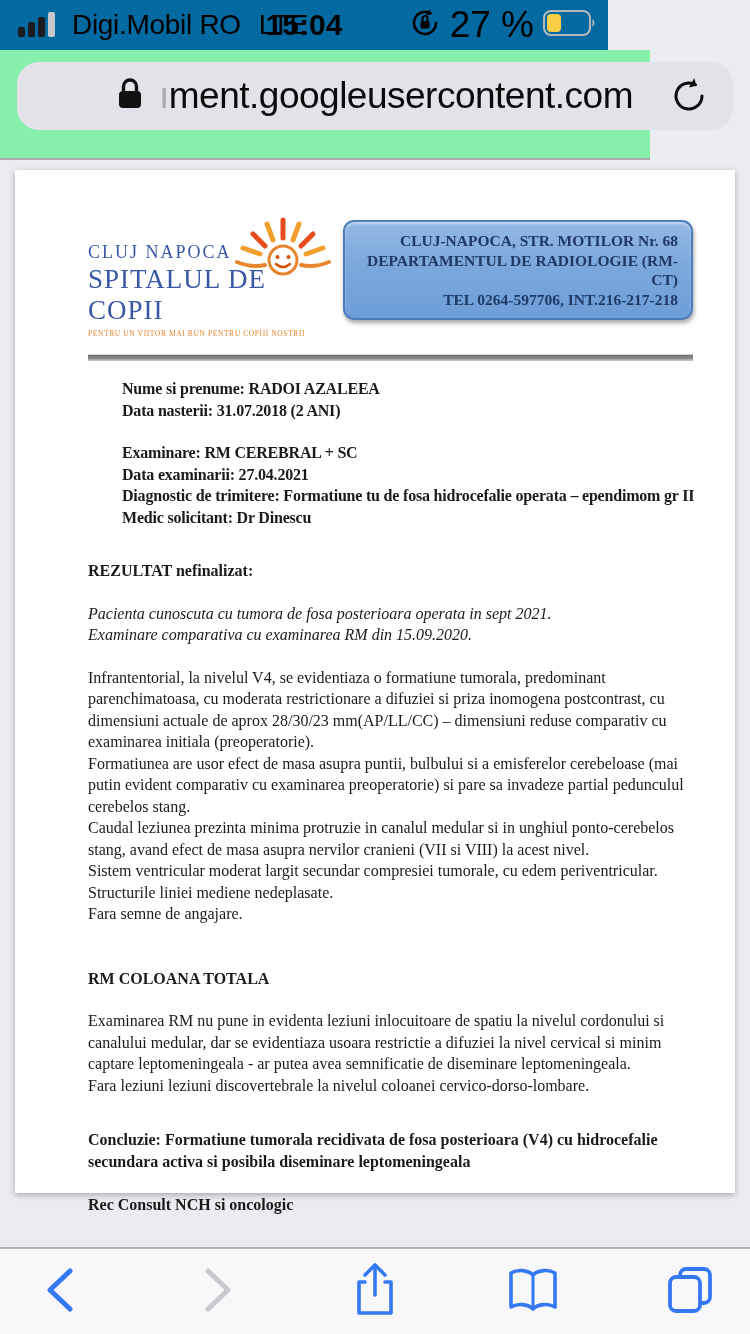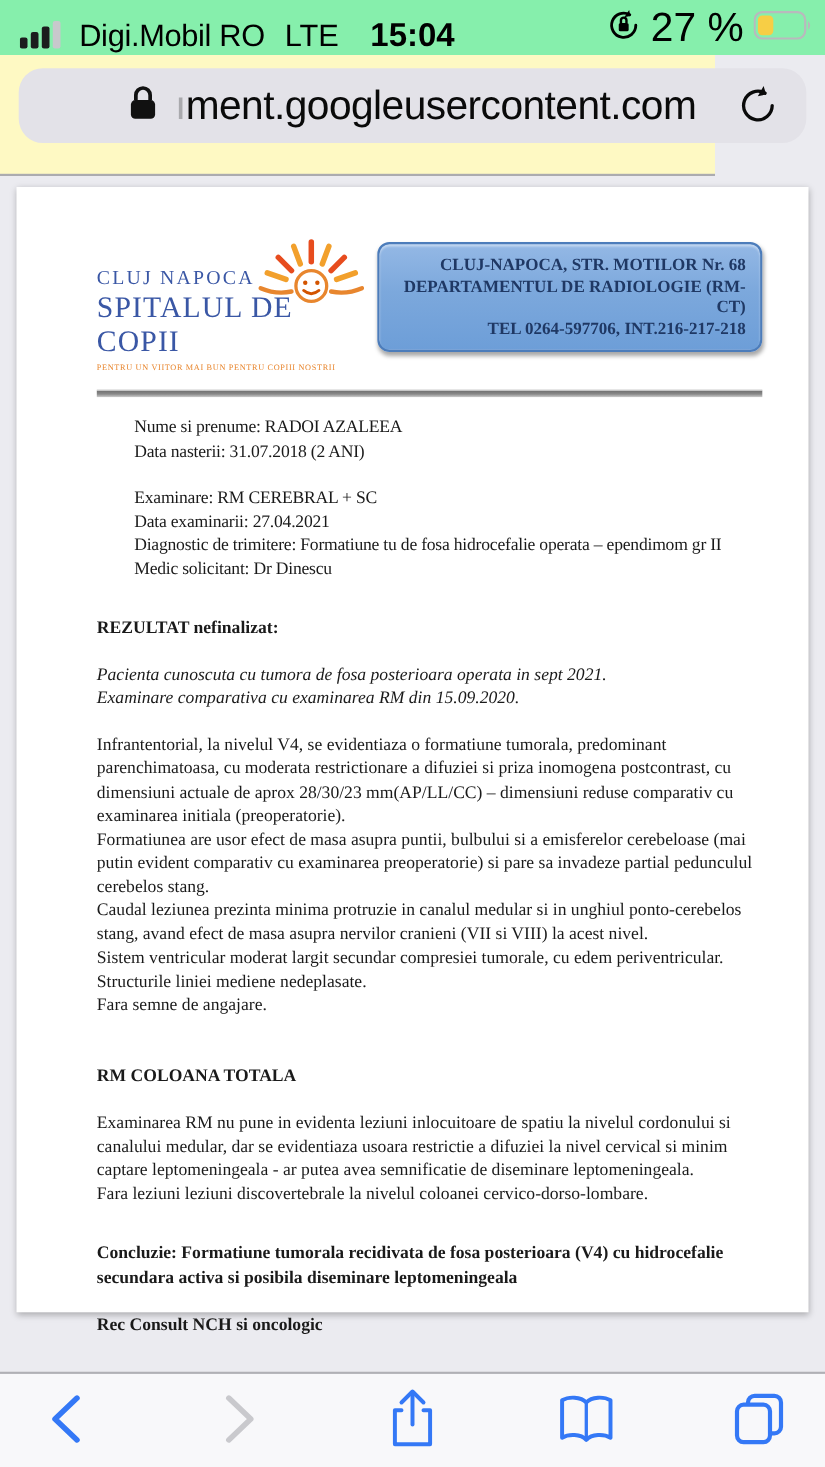--- a/index.html
+++ b/index.html
@@ -1,30 +1,30 @@
 <!DOCTYPE html>
 <html><head>
 <meta charset="utf-8">
 <style>
   html,body{margin:0;padding:0;background:#333;}
   .phone{position:relative;width:750px;height:1334px;margin:0 auto;background:#ebebf0;
          font-family:"Liberation Sans",sans-serif;overflow:hidden;}
 
   
-  .statusbar{position:absolute;top:0;left:0;width:750px;height:50px;background:#86efac;
-             display:flex;align-items:flex-end;}
+  .statusbar{position:absolute;top:0;left:0;width:608px;height:50px;background:#0369a1;
+             display:flex;align-items:center;}
   .sb-left{display:flex;align-items:center;gap:12px;padding-left:18px;}
   .carrier{font-size:28px;font-weight:500;color:#000;letter-spacing:-.3px;}
   .lte{font-size:28px;font-weight:400;color:#000;margin-left:6px;}
   .sb-time{position:absolute;left:0;right:0;text-align:center;font-size:30px;font-weight:700;color:#000;}
   .sb-right{position:absolute;right:10px;top:0;height:50px;display:flex;align-items:center;gap:9px;}
   .pct{font-size:37px;color:#000;}
 
   
-  .urlbar-wrap{position:absolute;top:50px;left:0;width:650px;height:108px;background:#fef9c3;
+  .urlbar-wrap{position:absolute;top:50px;left:0;width:650px;height:108px;background:#86efac;
                border-bottom:2px solid #ababaf;}
   .url-pill{position:absolute;left:17px;top:12px;width:716px;height:68px;background:#e3e2e8;
             border-radius:22px;display:flex;align-items:center;justify-content:center;}
   .url-text{font-size:37px;color:#0a0a0a;letter-spacing:-.5px;margin-left:16px;white-space:nowrap;}
   .url-faded{color:#a9a9ad;}
   .reload{position:absolute;right:24px;top:14px;}
 
   
   .content{position:absolute;top:160px;left:0;width:750px;height:1087px;background:#ebebf0;padding-left:41px;}
   .doc-card{position:absolute;left:15px;top:10px;width:720px;height:1023px;background:#fff;
@@ -41,21 +41,21 @@
   .hdr-box{margin-left:auto;width:352px;box-sizing:border-box;border:2px solid #4c7cba;border-radius:11px;
            background:linear-gradient(180deg,#94b8e5 0%,#7ca8dc 45%,#6d9ed8 100%);
            box-shadow:1px 3px 4px rgba(0,0,0,.35), inset 0 2px 2px rgba(255,255,255,.45);
            padding:9px 13px;text-align:right;}
   .hdr-box div{font-family:"Liberation Serif",serif;font-weight:700;color:#1f3864;font-size:15.5px;line-height:19.5px;}
 
   .sep{margin-top:34px;height:6px;border-top:1px solid #d6d6d6;
        background:linear-gradient(180deg,#6f6f6f 0%,#8a8a8a 55%,#cccccc 100%);}
 
   .doc-body{font-size:16px;line-height:21.5px;}
-  .patient{margin-top:17px;margin-left:34px;font-weight:400;letter-spacing:-.2px;}
+  .patient{margin-top:17px;margin-left:34px;font-weight:700;letter-spacing:-.2px;}
   .patient div{white-space:nowrap;}
   .gap{height:21px;}
   .h-bold{font-weight:700;margin-top:32px;}
   .italic-block{margin-top:21px;font-style:italic;}
   .para-block{margin-top:21px;}
   .spine-h{font-weight:700;margin-top:43px;}
   .concl{margin-top:33px;font-weight:700;}
   .rec{margin-top:22px;font-weight:700;}
   .doctor{margin-top:67px;font-weight:700;}
 

